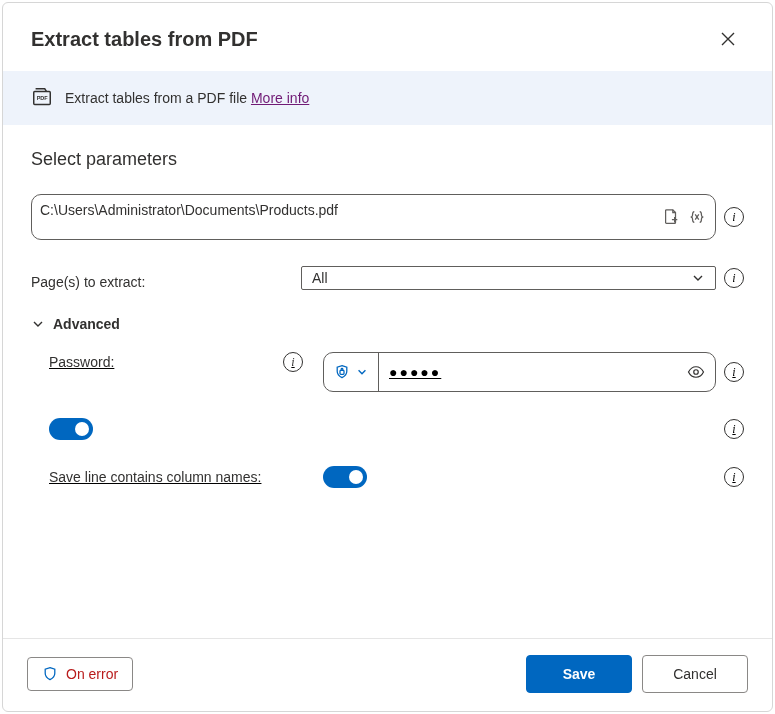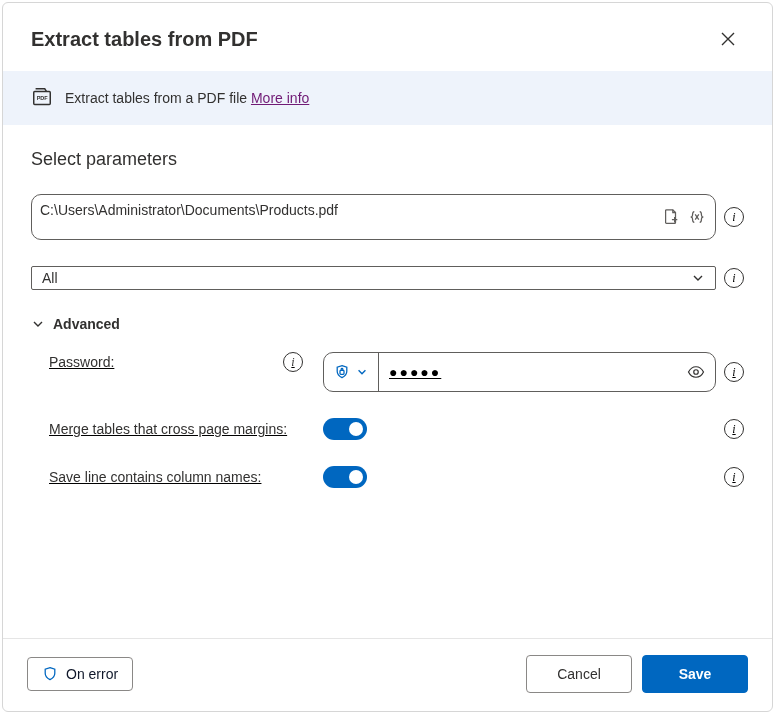--- a/index.html
+++ b/index.html
@@ -232,21 +232,21 @@
     justify-content: space-between;
   }
   .on-error-btn {
     display: flex;
     align-items: center;
     gap: 8px;
     border: 1px solid #8a8886;
     border-radius: 4px;
     padding: 8px 14px;
     font-size: 14px;
-    color: #0f172a;
+    color: #b91c1c;
     background: #fff;
     cursor: pointer;
   }
   .footer-right {
     display: flex;
     gap: 10px;
   }
   .btn {
     min-width: 106px;
     height: 38px;
@@ -315,20 +315,21 @@
                   <path d="M8 7l4 6M12 7l-4 6"></path>
                 </svg>
             </span>
           </div>
         </div>
         <div class="info-icon">i</div>
       </div>
     </div>
 
     <div class="field-row">
+      <div class="field-label">Page(s) to extract:</div>
       <div class="field-control">
         <div class="select-box">
           <span>All</span>
           <svg width="14" height="14" viewBox="0 0 14 14">
               <path d="M3 5l4 4 4-4" stroke="#323130" stroke-width="1.4" fill="none"></path>
             </svg>
         </div>
         <div class="info-icon">i</div>
       </div>
     </div>
@@ -365,21 +366,20 @@
                   <path d="M2 12s3.5-7 10-7 10 7 10 7-3.5 7-10 7S2 12 2 12z"></path>
                   <circle cx="12" cy="12" r="3"></circle>
                 </svg>
             </div>
           </div>
           <div class="info-icon">i</div>
         </div>
       </div>
 
       <div class="toggle-row">
-        <div class="field-label">Merge tables that cross page margins:</div>
         <div class="toggle"></div>
         <div class="spacer"></div>
         <div class="info-icon">i</div>
       </div>
 
       <div class="toggle-row">
         <div class="field-label">Save line contains column names:</div>
         <div class="toggle"></div>
         <div class="spacer"></div>
         <div class="info-icon">i</div>
@@ -391,22 +391,22 @@
   </div>
 
   <div class="footer">
     <div class="on-error-btn">
       <svg width="16" height="16" viewBox="0 0 20 20" fill="none" stroke="#0067c0" stroke-width="1.6">
           <path d="M10 2l6 2v5c0 5-6 8-6 8s-6-3-6-8V4l6-2z"></path>
         </svg>
       <span>On error</span>
     </div>
     <div class="footer-right">
+      <div class="btn btn-primary">
+        <span>Save</span>
+      </div>
       <div class="btn btn-secondary">
         <span>Cancel</span>
       </div>
-      <div class="btn btn-primary">
-        <span>Save</span>
-      </div>
     </div>
   </div>
 
 </div>
 
 </body></html>

